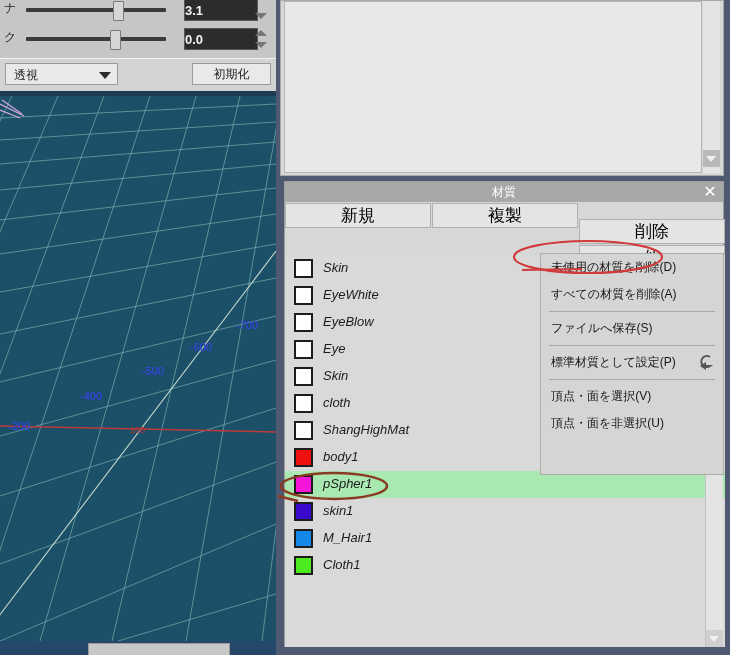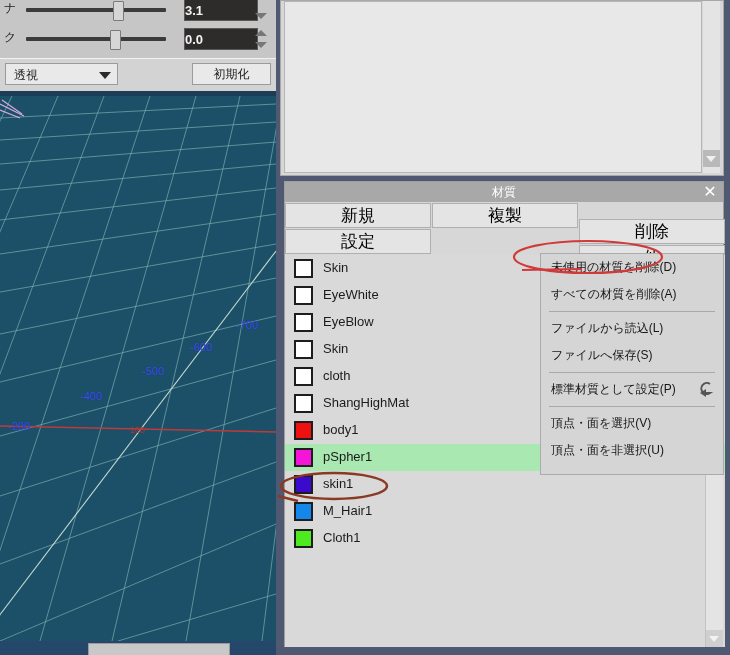--- a/index.html
+++ b/index.html
@@ -171,21 +171,21 @@
   .mbtn.c1 { left: 0; width: 146px; }
   .mbtn.c2 { left: 147px; width: 146px; }
   .mbtn.c3 { left: 294px; width: 146px; margin-top: 16px; }
   .mbtn.flat { background: #d7d7d7; border-color: #d7d7d7; }
 
   #mat-list {
     position: absolute; left: 0; top: 73px; width: 440px; height: 392px;
     background: #d9d9d9; overflow: hidden;
   }
   .mat-row {
-    position: relative; height: 27px; width: 100%;
+    position: relative; height: 27px; width: 100%; font-style: italic;
   }
   .mat-row.selected { background: #a9e8b0; }
   .swatch {
     position: absolute; left: 9px; top: 4px; width: 19px; height: 19px;
     border: 2px solid #1d1d1d;
     box-sizing: border-box;
   }
   .mat-name {
     position: absolute; left: 38px; top: 5px;
     font-size: 13px; color: #1b1b1b;
@@ -342,37 +342,40 @@
     <div id="mat-window">
       <div id="mat-title">材質</div>
       <div id="mat-close">✕</div>
 
       <div class="mat-btnrow r1">
         <div class="mbtn c1">新規</div>
         <div class="mbtn c2">複製</div>
         <div class="mbtn c3">削除</div>
       </div>
       <div class="mat-btnrow r2">
-        <div class="mbtn c1">設定</div>
         <div class="mbtn c2 flat"></div>
         <div class="mbtn c3">他</div>
       </div>
 
       <div id="mat-list">
           <div class="mat-row">
             <div class="swatch" style="background: rgb(255, 255, 255);"></div>
             <div class="mat-name">Skin</div>
           </div>
           <div class="mat-row">
             <div class="swatch" style="background: rgb(255, 255, 255);"></div>
             <div class="mat-name">EyeWhite</div>
           </div>
           <div class="mat-row">
             <div class="swatch" style="background: rgb(255, 255, 255);"></div>
             <div class="mat-name">EyeBlow</div>
+          </div>
+          <div class="mat-row">
+            <div class="swatch" style="background: rgb(255, 255, 255);"></div>
+            <div class="mat-name">Eye</div>
           </div>
           <div class="mat-row">
             <div class="swatch" style="background: rgb(255, 255, 255);"></div>
             <div class="mat-name">Skin</div>
           </div>
           <div class="mat-row">
             <div class="swatch" style="background: rgb(255, 255, 255);"></div>
             <div class="mat-name">cloth</div>
           </div>
           <div class="mat-row">
@@ -405,21 +408,20 @@
         <div class="thumb"></div>
         <div class="sb-down">
           <div class="sb-tri-down"></div>
         </div>
       </div>
 
       <div id="ctx-menu">
           <div class="ctx-item">未使用の材質を削除(D)</div>
           <div class="ctx-item">すべての材質を削除(A)</div>
           <div class="ctx-sep"></div>
-          <div class="ctx-item">ファイルから読込(L)</div>
           <div class="ctx-item">ファイルへ保存(S)</div>
           <div class="ctx-sep"></div>
           <div class="ctx-item">標準材質として設定(P)<span class="ctx-icon"><svg width="18" height="18" viewBox="0 0 18 18">
                 <path d="M13,4 A5.5,5.5 0 1 0 13,13 L6,13" fill="none" stroke="#555" stroke-width="2"></path>
                 <path d="M9,9 L3,13 L9,17 Z" fill="#555"></path>
               </svg></span></div>
           <div class="ctx-sep"></div>
           <div class="ctx-item">頂点・面を選択(V)</div>
           <div class="ctx-item">頂点・面を非選択(U)</div>
         </div>

